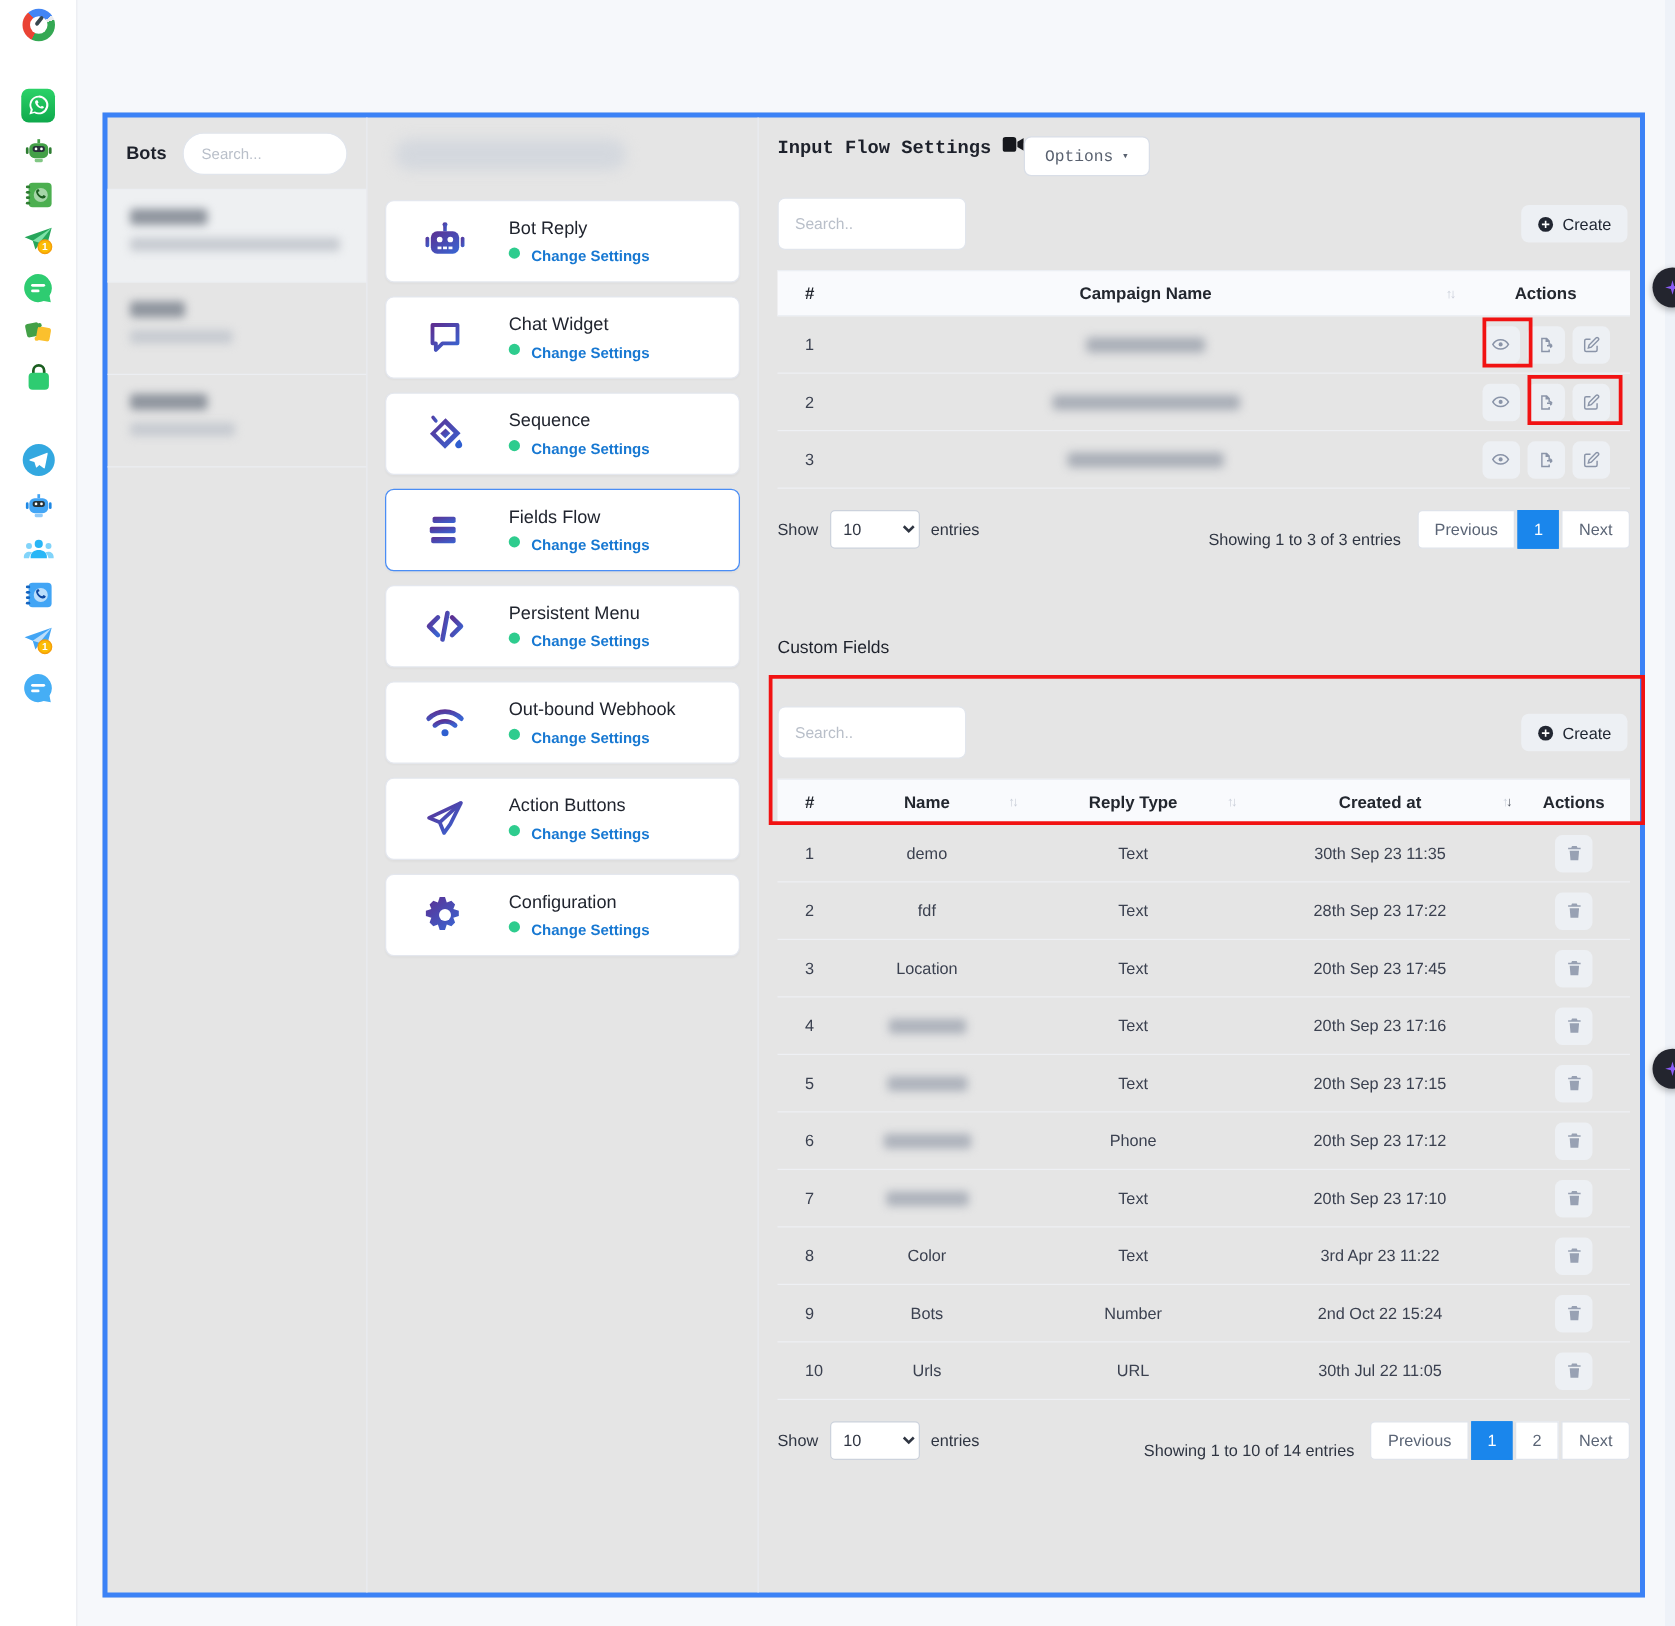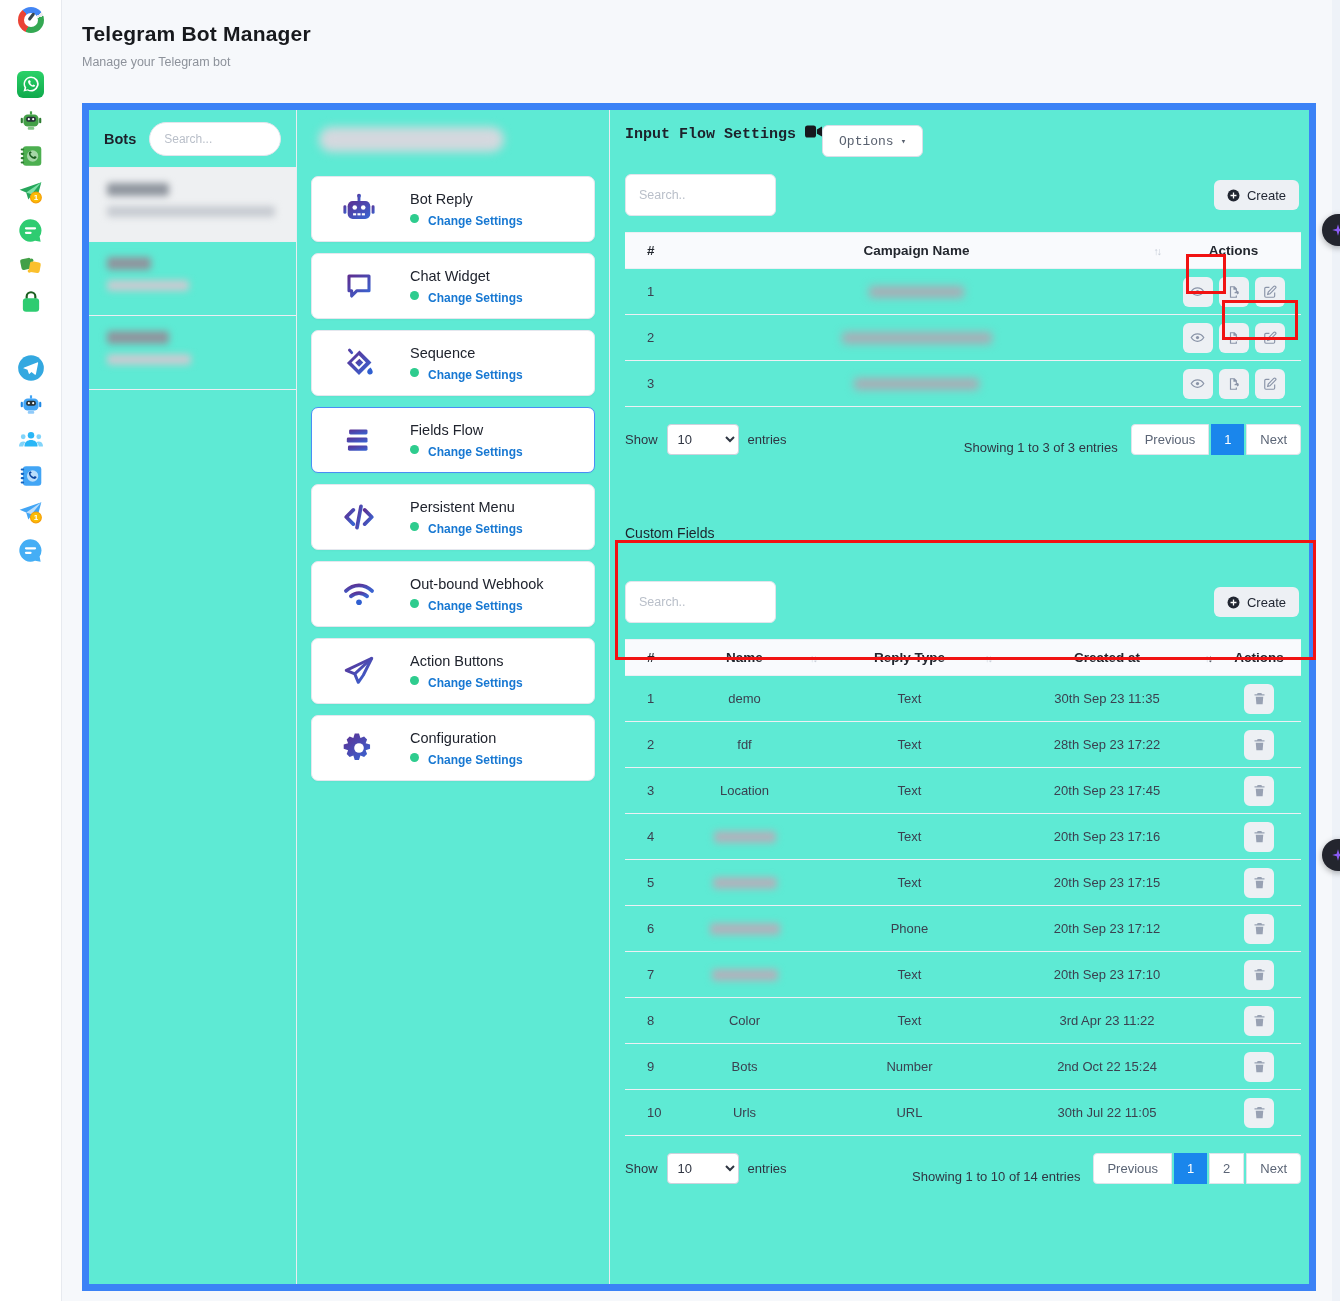--- a/index.html
+++ b/index.html
@@ -18,22 +18,22 @@
   .ic-dash::after { content:""; position:absolute; left:12px; top:5px; width:2.5px; height:9px;
     background:#37474f; transform:rotate(38deg); border-radius:2px; }
 
   
   .main-bg { position:absolute; left:62px; top:0; width:1278px; height:1301px; background:#f6f8fb; }
   .page-header { position:absolute; left:82px; top:22px; z-index:2; }
   .page-title { font-size:21px; font-weight:700; color:#17191d; letter-spacing:.2px; }
   .page-sub { margin-top:9px; font-size:12.5px; color:#8d929b; }
 
   
-  .panel { position:absolute; left:82px; top:103px; width:1234px; height:1188px; background:#5eead4;
-    border:7px solid #3b82f6; display:flex; z-index:2; }
+  .panel { position:absolute; left:82px; top:90px; width:1234px; height:1188px; background:#e5e5e5;
+    border:4px solid #3b82f6; display:flex; z-index:2; }
 
   
   .bots-col { width:208px; border-right:1px solid #e9ecf1; }
   .bots-head { height:58px; display:flex; align-items:center; gap:13px; padding:0 15px; border-bottom:1px solid #eceef2; }
   .bots-label { font-size:14.5px; font-weight:700; color:#1d212b; }
   .pill-search { flex:1; min-width:0; height:34px; border:1px solid #e1e5ec; border-radius:17px;
     padding:0 14px; font-size:12px; color:#444; outline:none; }
   .pill-search::placeholder { color:#b9bfc9; }
   .bot-item { height:74px; padding:15px 18px 0 18px; border-bottom:1px solid #eceef2; cursor:pointer; }
   .bot-item.selected { background:#eef0f2; }
@@ -251,24 +251,20 @@
           <path d="M12 2a10 10 0 1 0 4 19.2L21 22l-.9-4.6A10 10 0 0 0 12 2z" fill="#45aef5"></path>
           <rect x="7" y="9" width="10" height="2" rx="1" fill="#fff"></rect>
           <rect x="7" y="13" width="6" height="2" rx="1" fill="#fff"></rect>
         </svg>
       </div>
   </div>
 
   <div class="main-bg"></div>
   <div class="scroll-track"></div>
 
-  <div class="page-header">
-    <div class="page-title">Telegram Bot Manager</div>
-    <div class="page-sub">Manage your Telegram bot</div>
-  </div>
 
   <div class="panel">
 
     <div class="bots-col">
       <div class="bots-head">
         <span class="bots-label">Bots</span>
         <input class="pill-search" placeholder="Search..." style="">
       </div>
       <div class="bot-item selected">
         <span class="bb bb-name" style="width:62px"></span>

